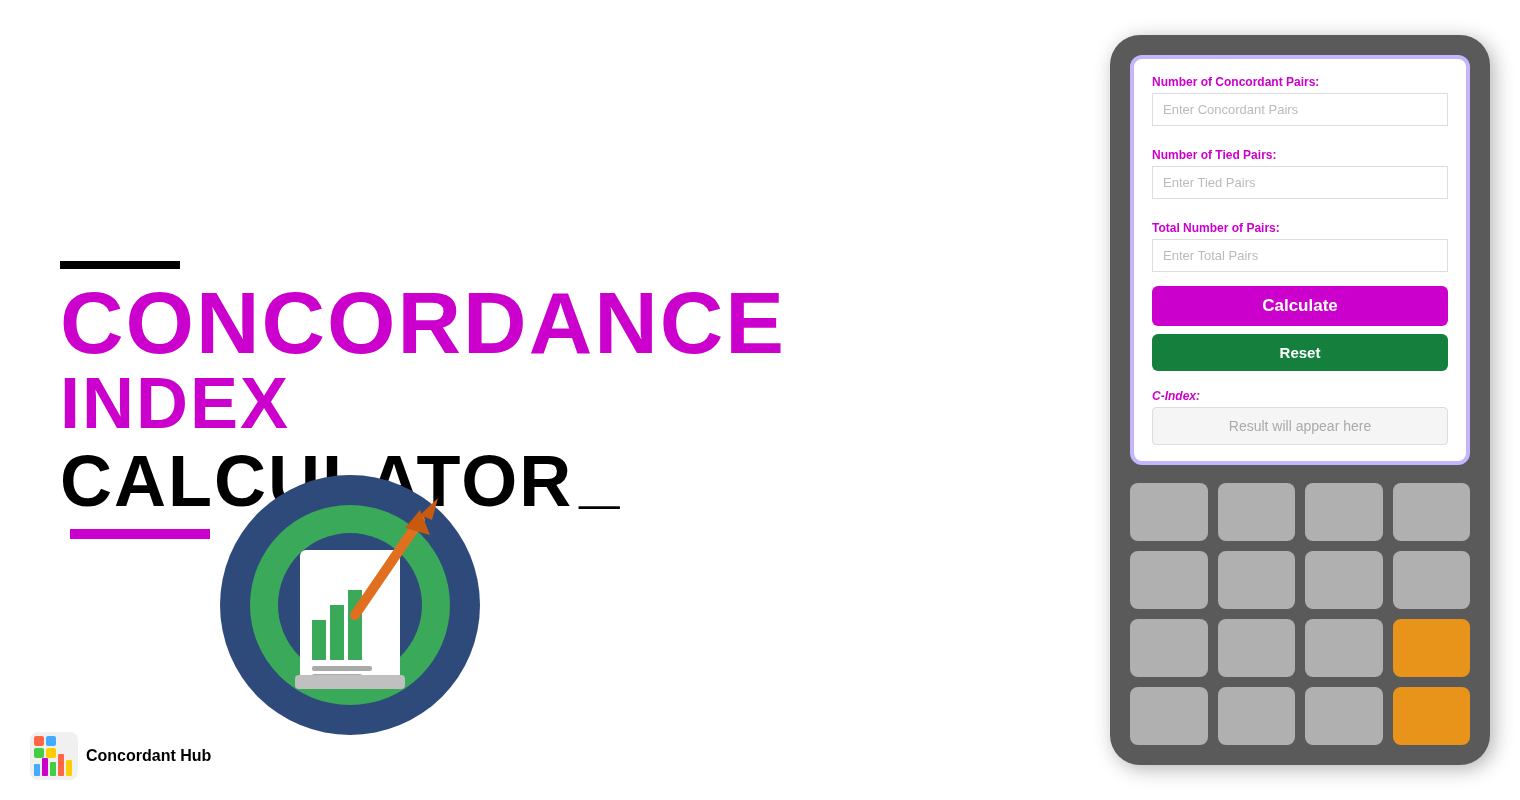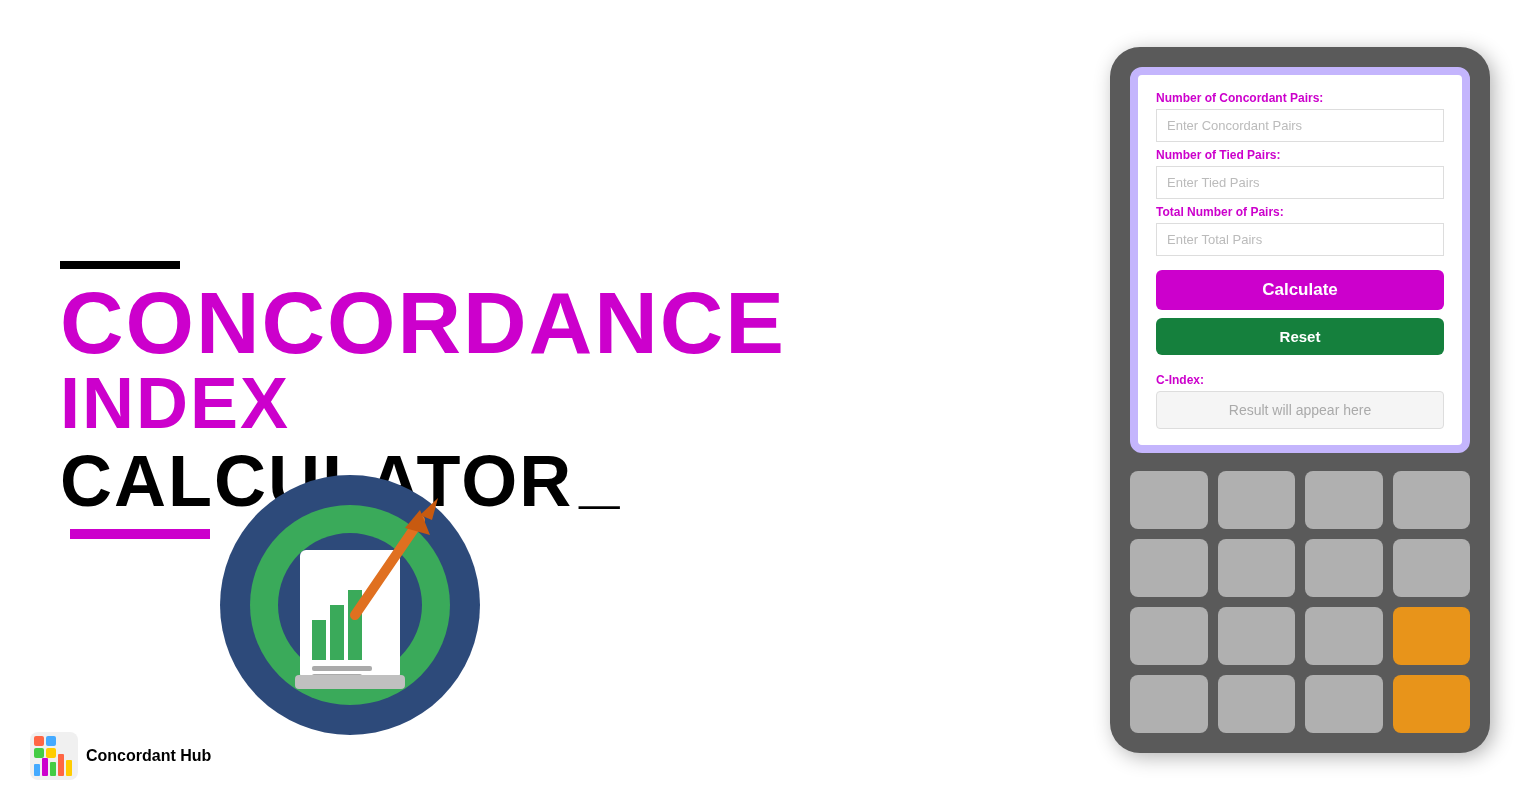--- a/index.html
+++ b/index.html
@@ -99,32 +99,32 @@
     .calculator-body {
       width: 380px;
       background: #5a5a5a;
       border-radius: 30px;
       padding: 20px;
       box-shadow: 4px 4px 20px rgba(0,0,0,0.3);
     }
 
     .calculator-screen {
       background: #ffffff;
-      border: 8px solid #c4b5fd;
+      border: 4px solid #c4b5fd;
       border-radius: 12px;
       padding: 16px 18px;
       margin-bottom: 18px;
     }
 
     .field-label {
       font-size: 12px;
       color: #cc00cc;
       font-weight: 600;
       margin-bottom: 4px;
-      margin-top: 6px;
+      margin-top: 22px;
     }
 
     .field-label:first-child {
       margin-top: 0;
     }
 
     .calc-input {
       width: 100%;
       padding: 8px 10px;
       border: 1px solid #ddd;
@@ -164,20 +164,21 @@
       cursor: pointer;
       margin-top: 8px;
     }
 
     .result-label {
       font-size: 12px;
       color: #cc00cc;
       font-weight: 600;
       margin-top: 18px;
       margin-bottom: 4px;
+      font-style: italic;
     }
 
     .result-display {
       width: 100%;
       padding: 10px;
       background: #f5f5f5;
       border: 1px solid #ddd;
       border-radius: 4px;
       text-align: center;
       font-size: 14px;

